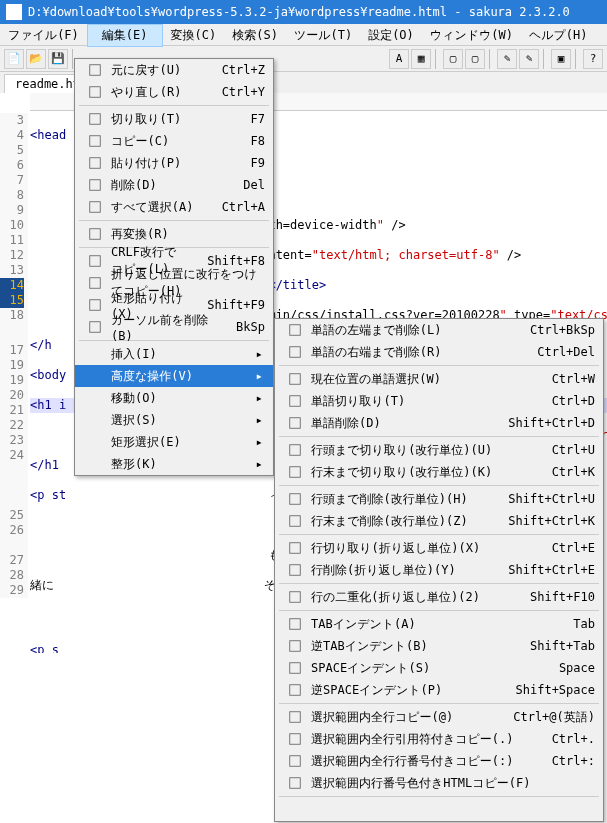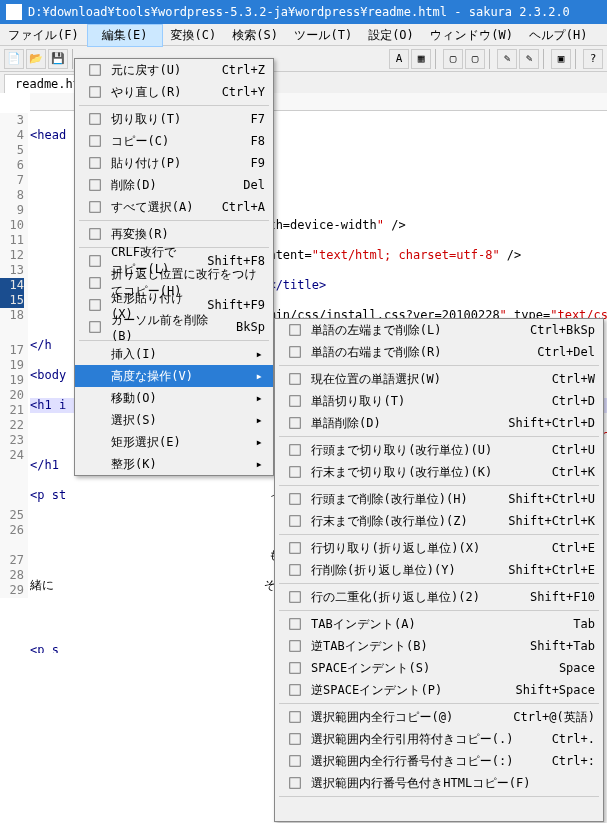--- a/index.html
+++ b/index.html
@@ -9,21 +9,21 @@
 .menubar { background: #f0f0f0; height: 22px; display: flex; align-items: flex-start; border-bottom: 1px solid #ccc; }
 .menubar .menu { padding: 3px 8px; cursor: pointer; }
 .menubar .menu.active { background: #cce8ff; border: 1px solid #99ccff; padding: 2px 14px; }
 .toolbar { background: #f0f0f0; height: 26px; display: flex; align-items: center; padding: 0 4px; gap: 2px; border-bottom: 1px solid #ccc; }
 .toolbar .tbtn { width: 20px; height: 20px; background: #eee; border: 1px solid #ccc; display: inline-flex; align-items: center; justify-content: center; font-size: 11px; }
 .toolbar .sep { width: 4px; height: 20px; border-left: 1px solid #bbb; margin: 0 2px; }
 .tab { background: #fff; border: 1px solid #ccc; border-bottom: none; padding: 2px 10px; display: inline-block; margin-left: 4px; }
 .editor { position: relative; background: #fff; height: 560px; overflow: hidden; }
 .gutter { position: absolute; left: 0; top: 20px; width: 28px; background: #f8f8f8; color: #808080; text-align: right; padding-right: 4px; line-height: 15px; }
 .gutter .ln { height: 15px; }
-.gutter .ln.sel { background: #1a4d8f; color: #e5e5e5; }
+.gutter .ln.sel { background: #1a4d8f; color: #eab308; }
 .code { position: absolute; left: 30px; top: 20px; right: 0; white-space: pre; line-height: 15px; font-family: "MS Gothic", monospace; }
 .tag { color: #000080; }
 .red { color: #c00; }
 .h1bg { background: #e0e0ff; }
 .code .line { height: 15px; }
 .dropdown { position: absolute; background: #f0f0f0; border: 1px solid #888; box-shadow: 2px 2px 4px rgba(0,0,0,0.3); z-index: 10; }
 .dropdown .item { display: flex; align-items: center; height: 22px; padding: 0 8px; cursor: pointer; }
 .dropdown .item.highlight { background: #2a7dd6; color: #ffffff; }
 .dropdown .item .icon-col { width: 24px; display: inline-flex; justify-content: center; }
 .dropdown .item .label { flex: 1; padding-left: 4px; }

